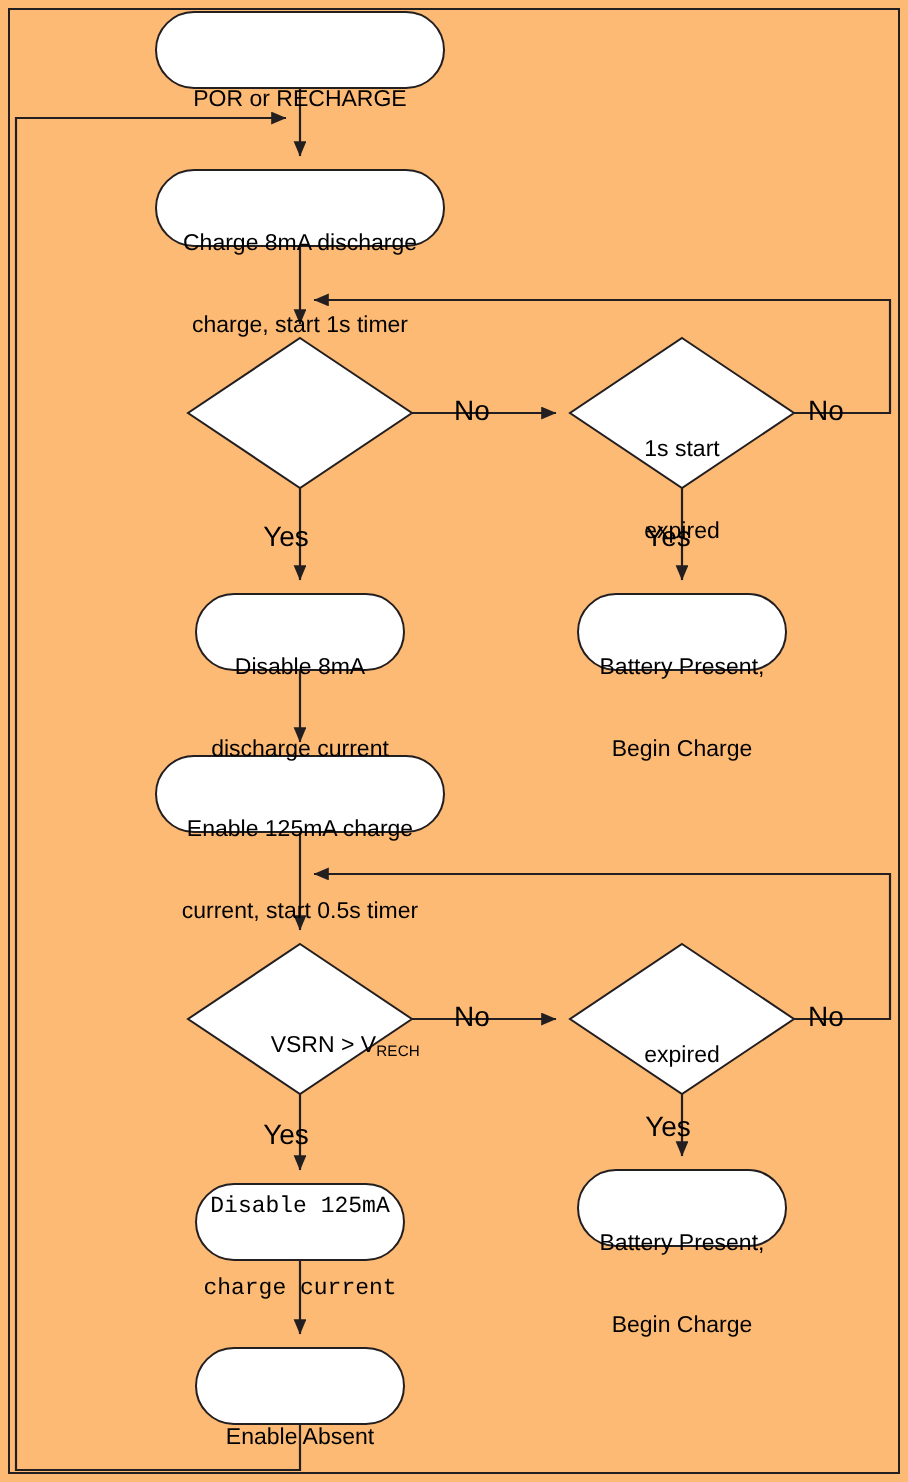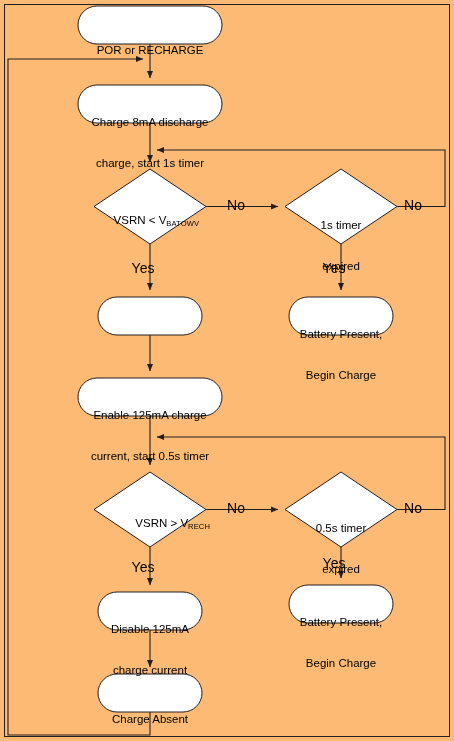--- a/index.html
+++ b/index.html
@@ -147,61 +147,61 @@
 
   <div class="node-label" style="left:78px; top:17px; width:144px;">
     <div>POR or RECHARGE</div>
   </div>
 
   <div class="node-label" style="left:78px; top:89px; width:144px;">
     <div>Charge 8mA discharge</div>
     <div>charge, start 1s timer</div>
   </div>
 
-  <div class="node-label" style="left:86px; top:200px; width:128px;">
-    <span>VSRN &lt; V</span><span class="sub">BATOWV</span>
-  </div>
 
   <div class="node-label" style="left:285px; top:192px; width:112px;">
-    <div>1s timer</div>
+    <div>1s start</div>
     <div>expired</div>
   </div>
 
   <div class="node-label" style="left:287px; top:301px; width:108px;">
     <div>Battery Present,</div>
     <div>Begin Charge</div>
   </div>
 
+  <div class="node-label" style="left:96px; top:301px; width:108px;">
+    <div>Disable 8mA</div>
+    <div>discharge current</div>
+  </div>
 
   <div class="node-label" style="left:76px; top:382px; width:148px;">
     <div>Enable 125mA charge</div>
     <div>current, start 0.5s timer</div>
   </div>
 
   <div class="node-label" style="left:90px; top:503px; width:120px;text-align:right;">
     <span>VSRN &gt; V</span><span class="sub">RECH</span>
   </div>
 
   <div class="node-label" style="left:285px; top:495px; width:112px;">
-    <div>0.5s timer</div>
     <div>expired</div>
   </div>
 
   <div class="node-label" style="left:287px; top:589px; width:108px;">
     <div>Battery Present,</div>
     <div>Begin Charge</div>
   </div>
 
-  <div class="node-label" style="left:96px; top:596px; width:108px;">
+  <div class="node-label" style="left:96px; top:570px; width:108px;font-family:Liberation Mono, monospace;">
     <div>Disable 125mA</div>
     <div>charge current</div>
   </div>
 
   <div class="node-label" style="left:96px; top:686px; width:108px;">
-    <div>Charge Absent</div>
+    <div>Enable Absent</div>
   </div>
 
   <div class="edge-label" style="left:225px; top:198px; width:22px;">No</div>
 
   <div class="edge-label" style="left:402px; top:198px; width:22px;">No</div>
 
   <div class="edge-label" style="left:131px; top:261px; width:24px;">Yes</div>
 
   <div class="edge-label" style="left:322px; top:261px; width:24px;">Yes</div>
 

